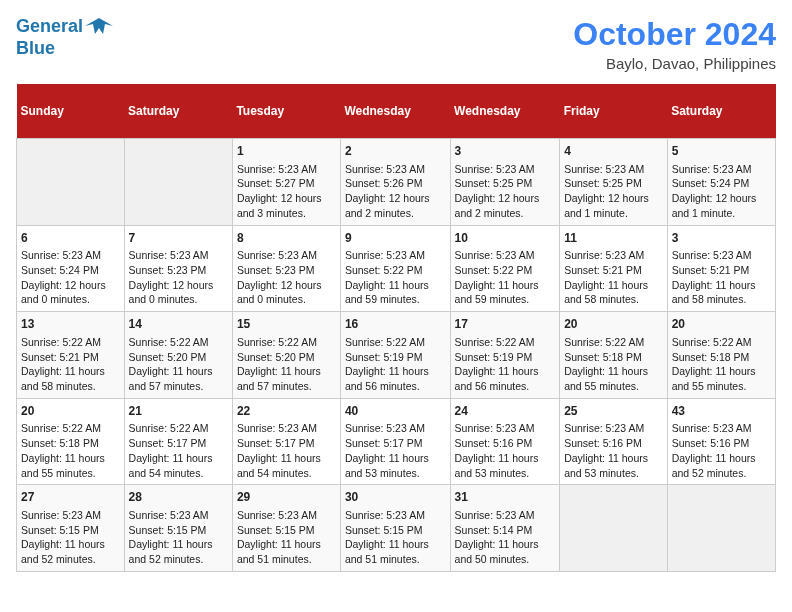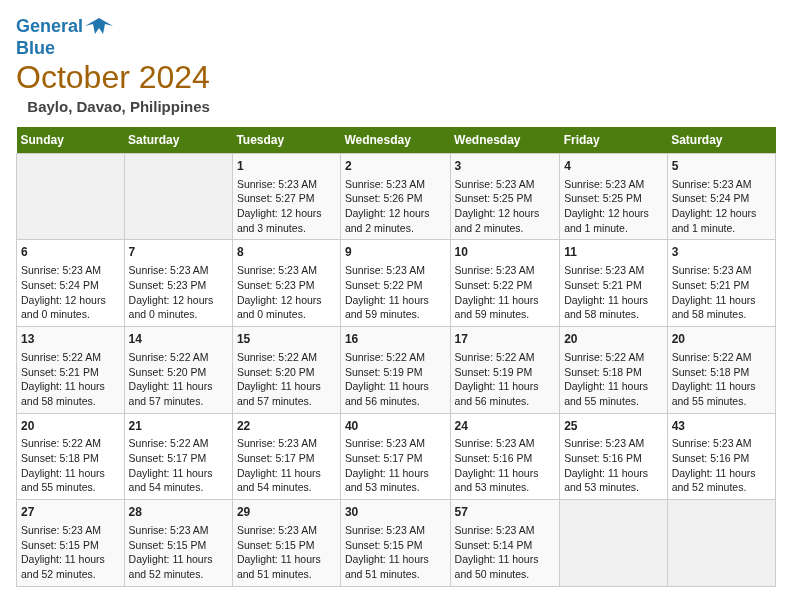--- a/index.html
+++ b/index.html
@@ -8,49 +8,47 @@
       background: #fff;
       width: 792px;
       min-height: 612px;
       padding: 16px;
     }
     .header {
       display: flex;
       align-items: flex-start;
       justify-content: space-between;
       margin-bottom: 12px;
-      flex-direction: column;
     }
     .logo {
       display: flex;
       align-items: center;
     }
     .title-block {
       text-align: right;
     }
     .main-title {
       font-size: 32px;
-      font-weight: normal;
-      color: #a16207;
+      font-weight: bold;
+      color: #3b82f6;
     }
     .subtitle {
       font-size: 15px;
       color: #444;
       margin-top: 2px;
-      font-weight: bold;
     }
     table {
       width: 100%;
       border-collapse: collapse;
       font-size: 11px;
     }
     thead tr th {
-      background-color: #4d7c0f;
+      background-color: #b91c1c;
       color: #fff;
-      padding: 6px 4px;
+      padding: 20px 4px;
       text-align: left;
       font-size: 12px;
       font-weight: bold;
     }
     tbody tr td {
       border: 1px solid #ccc;
       padding: 4px 4px;
       vertical-align: top;
       width: 113px;
       min-height: 70px;
@@ -232,21 +230,21 @@
 Daylight: 11 hours
 and 52 minutes.</span></td>
         <td><span class="day-num">29</span><span style="white-space: pre-line;">Sunrise: 5:23 AM
 Sunset: 5:15 PM
 Daylight: 11 hours
 and 51 minutes.</span></td>
         <td><span class="day-num">30</span><span style="white-space: pre-line;">Sunrise: 5:23 AM
 Sunset: 5:15 PM
 Daylight: 11 hours
 and 51 minutes.</span></td>
-        <td><span class="day-num">57</span><span style="white-space: pre-line;">Sunrise: 5:23 AM
+        <td><span class="day-num">31</span><span style="white-space: pre-line;">Sunrise: 5:23 AM
 Sunset: 5:14 PM
 Daylight: 11 hours
 and 50 minutes.</span></td>
         <td class="empty-cell"></td>
         <td class="empty-cell"></td>
       </tr>
     </tbody>
 </table>
 
 </body></html>

